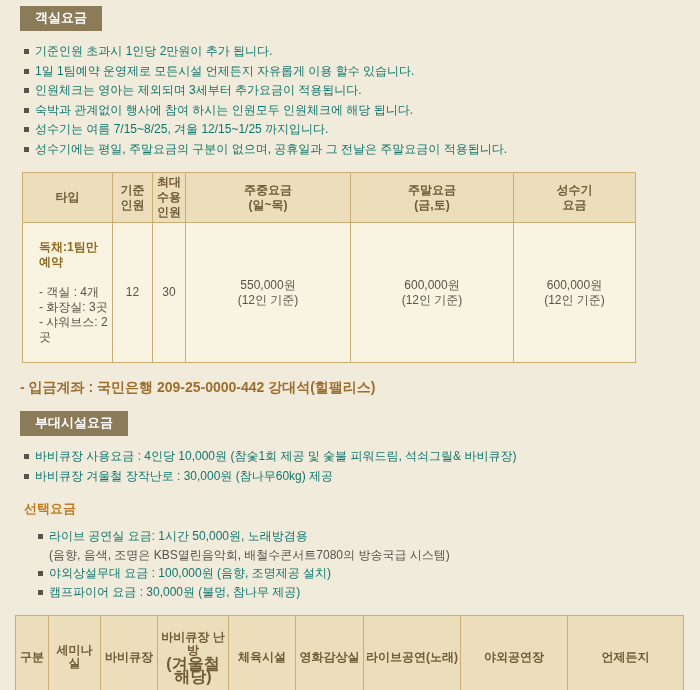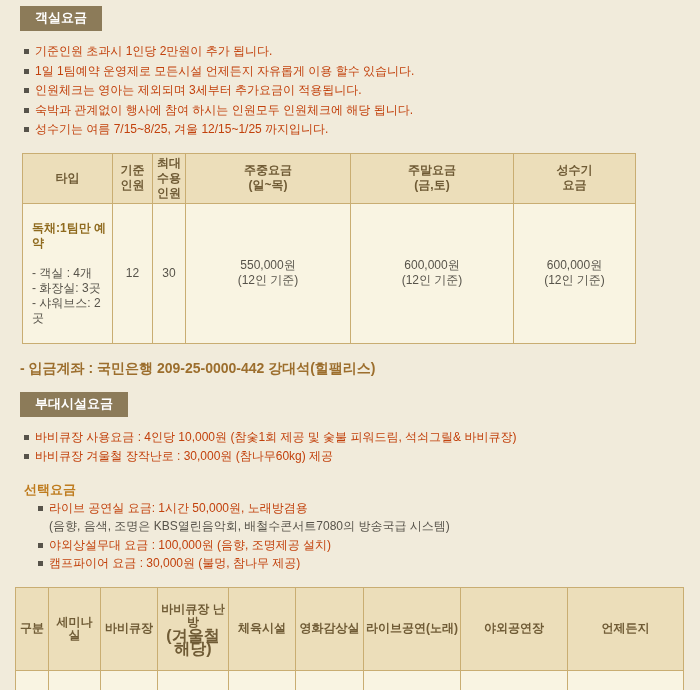--- a/index.html
+++ b/index.html
@@ -22,21 +22,21 @@
     padding:3px 15px 4px 15px;
     letter-spacing:0px;
   }
   .badge1{margin:6px 0 0 20px;}
   .badge2{margin:14px 0 0 20px;}
 
   ul.notes{list-style:none;margin:11px 0 0 24px;padding:0;}
   ul.notes li{
     display:flex;align-items:flex-start;
     line-height:19.5px;
-    color:#c2410c;
+    color:#0f766e;
   }
   .sq{
     flex:0 0 auto;
     width:5px;height:5px;
     background:#57534a;
     margin:7px 6px 0 0;
   }
 
   table{border-collapse:collapse;table-layout:fixed;}
   td,th{
@@ -51,38 +51,38 @@
   th{
     background:#ecdeba;
     color:#6f5b35;
     font-weight:bold;
   }
   td{background:#f9f4e2;color:#57534a;}
 
   .room-table{width:613px;margin:13px 0 0 22px;}
   .room-table th{height:43px;}
   .room-table td{height:68px;}
-  .cell-type{text-align:left;padding-left:9px;}
+  .cell-type{text-align:left;padding-left:16px;}
   .type-title{color:#8f6a1e;font-weight:bold;display:block;white-space:pre-line;}
   .type-details{display:block;white-space:pre-line;}
 
   .account{
     margin:16px 0 0 20px;
     color:#9c6e2d;
     font-weight:bold;
     font-size:14px;
   }
 
   .opt-title{
     margin:14px 0 0 24px;
     color:#bf7c1f;
     font-weight:bold;
     font-size:13px;
   }
-  ul.opt-notes{list-style:none;margin:0 0 0 38px;padding:0;}
+  ul.opt-notes{list-style:none;margin:9px 0 0 38px;padding:0;}
   ul.opt-notes li{display:flex;align-items:flex-start;line-height:18.5px;}
   .opt-sub{
     margin:0 0 0 49px;
     line-height:18.5px;
   }
 
   .fac-table{width:668px;margin:14px 0 0 15px;}
   .fac-table th{height:33px;line-height:13px;}
   .fac-table td.fee-row{height:62px;}
   .row-label{
@@ -112,20 +112,24 @@
         <span class="sq"></span>
         <span>인원체크는 영아는 제외되며 3세부터 추가요금이 적용됩니다.</span>
       </li>
     <li>
         <span class="sq"></span>
         <span>숙박과 관계없이 행사에 참여 하시는 인원모두 인원체크에 해당 됩니다.</span>
       </li>
     <li>
         <span class="sq"></span>
         <span>성수기는 여름 7/15~8/25, 겨울 12/15~1/25 까지입니다.</span>
+      </li>
+    <li>
+        <span class="sq"></span>
+        <span>성수기에는 평일, 주말요금의 구분이 없으며, 공휴일과 그 전날은 주말요금이 적용됩니다.</span>
       </li>
   </ul>
 
   <table class="room-table">
     <colgroup>
       <col style="width:90px">
         <col style="width:40px">
         <col style="width:33px">
       <col style="width:165px">
         <col style="width:163px">

